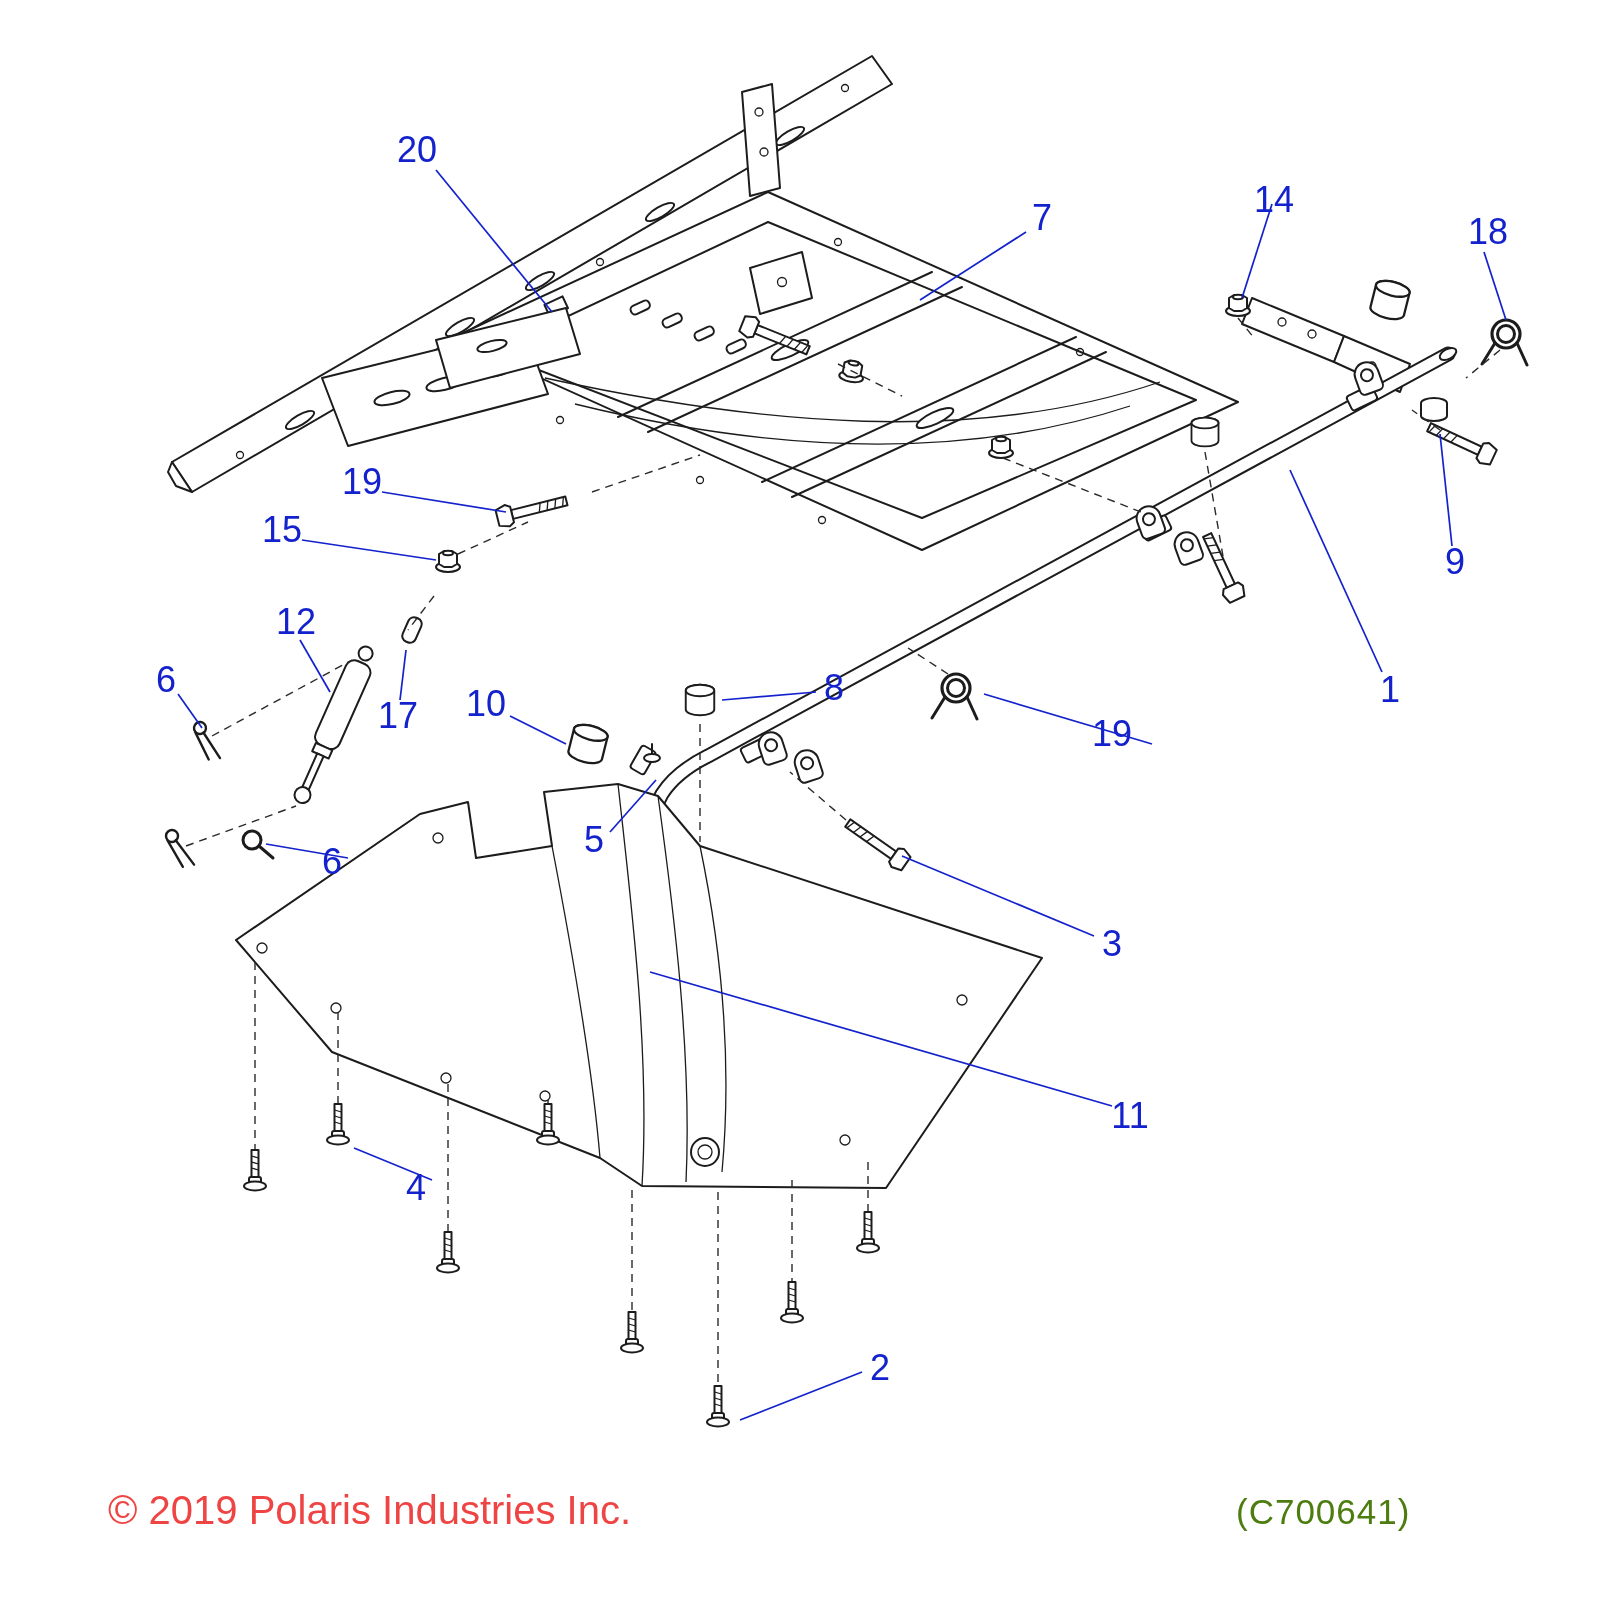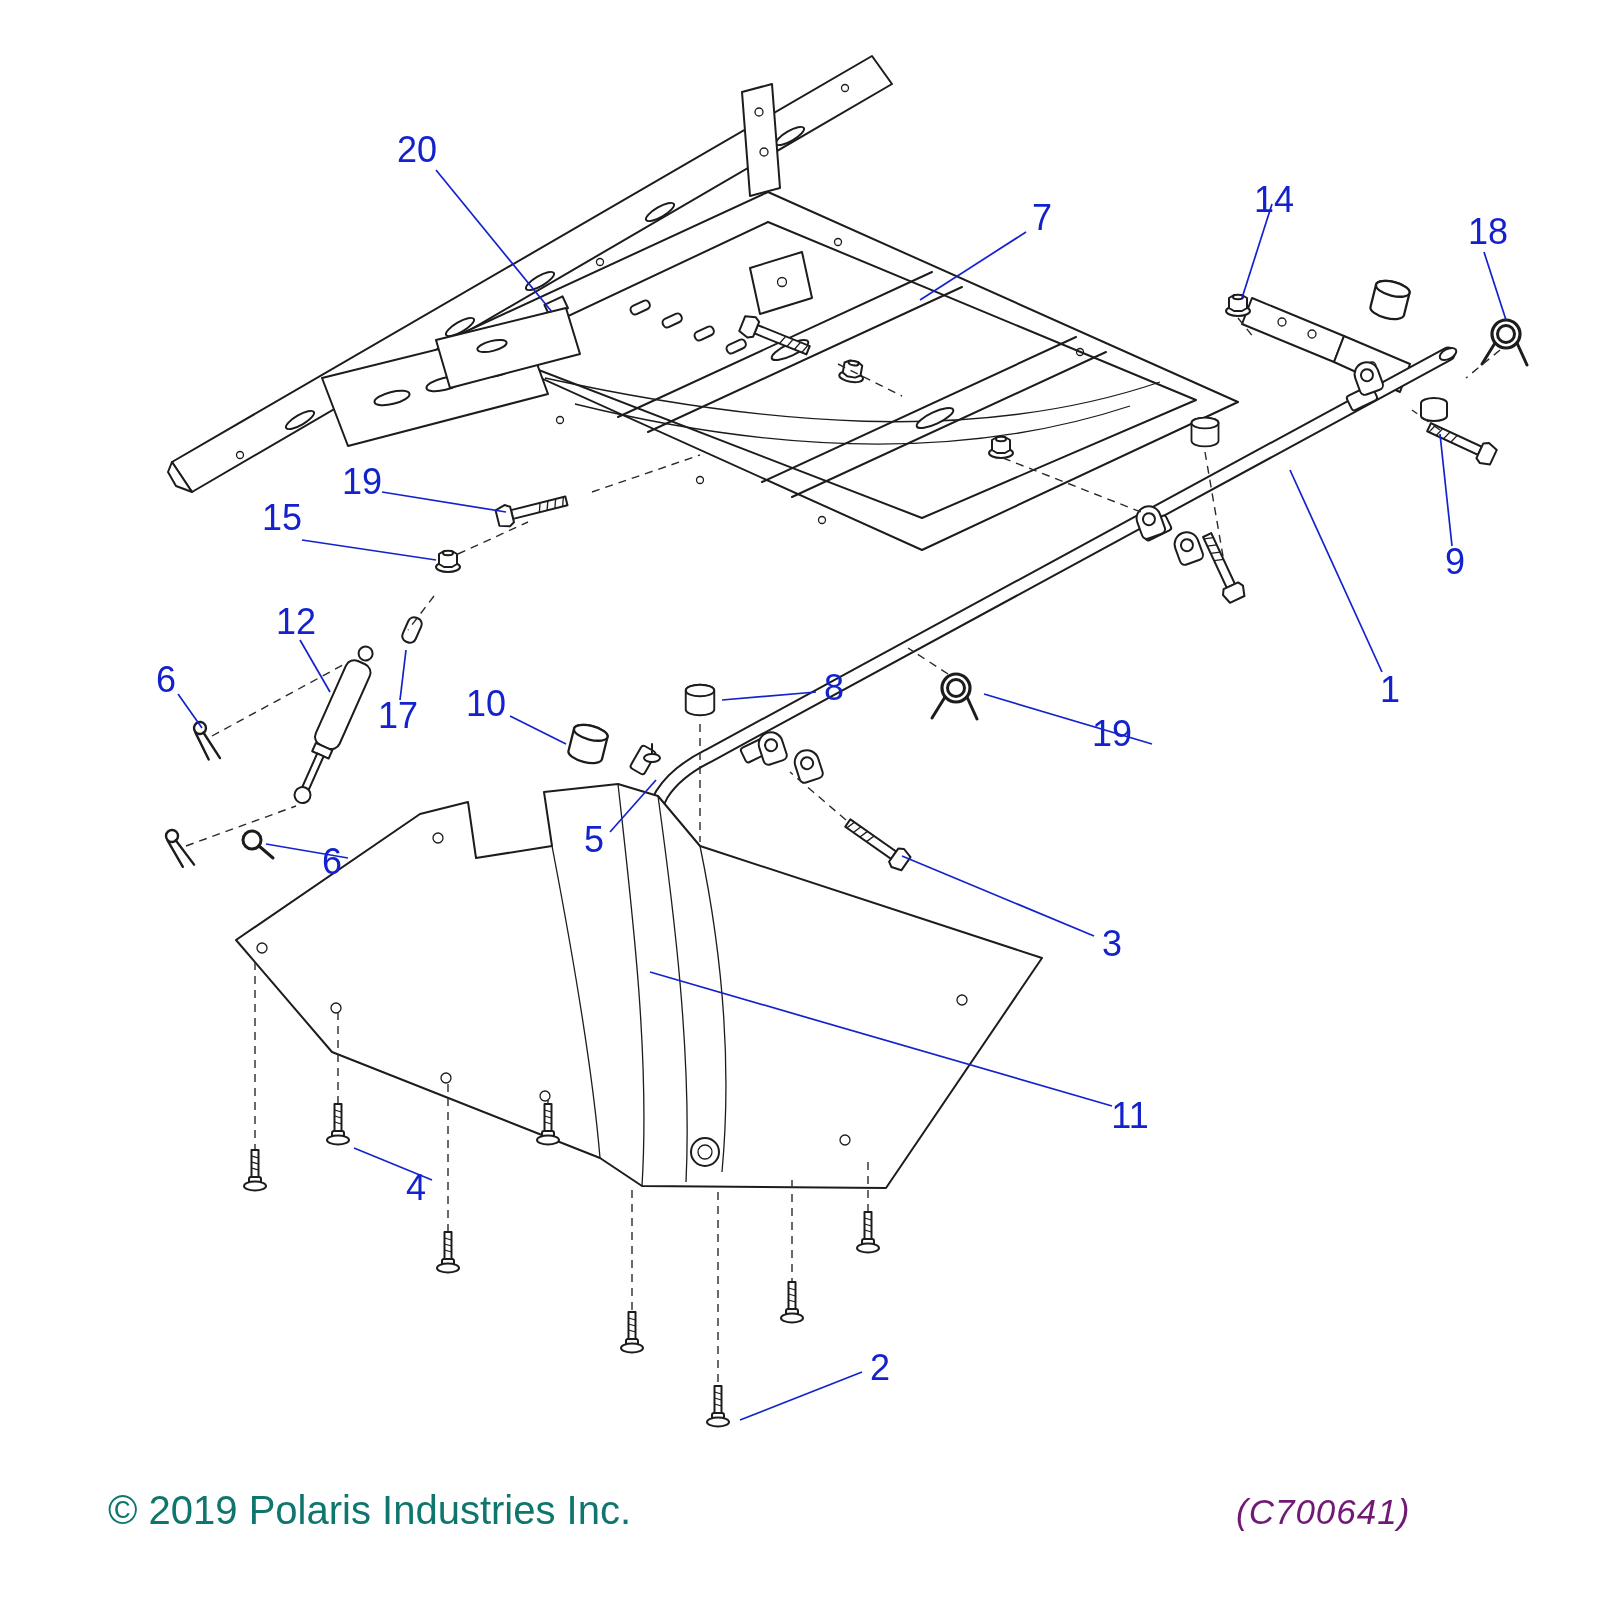--- a/index.html
+++ b/index.html
@@ -10,22 +10,22 @@
   .ln{fill:none;stroke:#1c1c1c;stroke-width:2;stroke-linejoin:round;stroke-linecap:round;}
   .fill{fill:#ffffff;stroke:#1c1c1c;stroke-width:2;stroke-linejoin:round;}
   .thin{fill:none;stroke:#1c1c1c;stroke-width:1.3;}
   .dash{fill:none;stroke:#2a2a2a;stroke-width:1.4;stroke-dasharray:8 6;}
   .leader{fill:none;stroke:#1322cc;stroke-width:1.7;}
   .tubeO{fill:none;stroke:#1c1c1c;stroke-width:15;stroke-linecap:round;}
   .tubeI{fill:none;stroke:#ffffff;stroke-width:11;stroke-linecap:round;}
   
   .callout{position:absolute;transform:translate(-50%,-50%);color:#1322cc;
            font-size:36px;line-height:1;user-select:none;}
-  .copyright{position:absolute;left:108px;top:1488px;color:#0f766e;font-size:40px;}
-  .diagcode{position:absolute;left:1236px;top:1492px;color:#701a75;font-size:35px;letter-spacing:1px;font-style:italic;}
+  .copyright{position:absolute;left:108px;top:1488px;color:#ef4444;font-size:40px;}
+  .diagcode{position:absolute;left:1236px;top:1492px;color:#4d7c0f;font-size:35px;letter-spacing:1px;}
 </style>
 </head>
 <body>
 
 <div class="stage">
 
 <svg viewBox="0 0 1600 1600" width="1600" height="1600">
   <defs>
     <g id="vbolt">
       <rect x="-3.5" y="-36" width="7" height="30" class="fill"></rect>
@@ -284,21 +284,21 @@
 <div class="callout" style="left:594px;top:840px">5</div>
 <div class="callout" style="left:332px;top:862px">6</div>
 <div class="callout" style="left:1042px;top:218px">7</div>
 <div class="callout" style="left:834px;top:688px">8</div>
 <div class="callout" style="left:1455px;top:562px">9</div>
 <div class="callout" style="left:486px;top:704px">10</div>
 <div class="callout" style="left:1130px;top:1116px">11</div>
 <div class="callout" style="left:296px;top:622px">12</div>
 <div class="callout" style="left:362px;top:482px">19</div>
 <div class="callout" style="left:1274px;top:200px">14</div>
-<div class="callout" style="left:282px;top:518px">15</div>
+<div class="callout" style="left:282px;top:530px">15</div>
 <div class="callout" style="left:166px;top:680px">6</div>
 <div class="callout" style="left:398px;top:716px">17</div>
 <div class="callout" style="left:1488px;top:232px">18</div>
 <div class="callout" style="left:1112px;top:734px">19</div>
 <div class="callout" style="left:417px;top:150px">20</div>
 
 <div class="copyright">© 2019 Polaris Industries Inc.</div>
 <div class="diagcode">(C700641)</div>
 
 </div>

